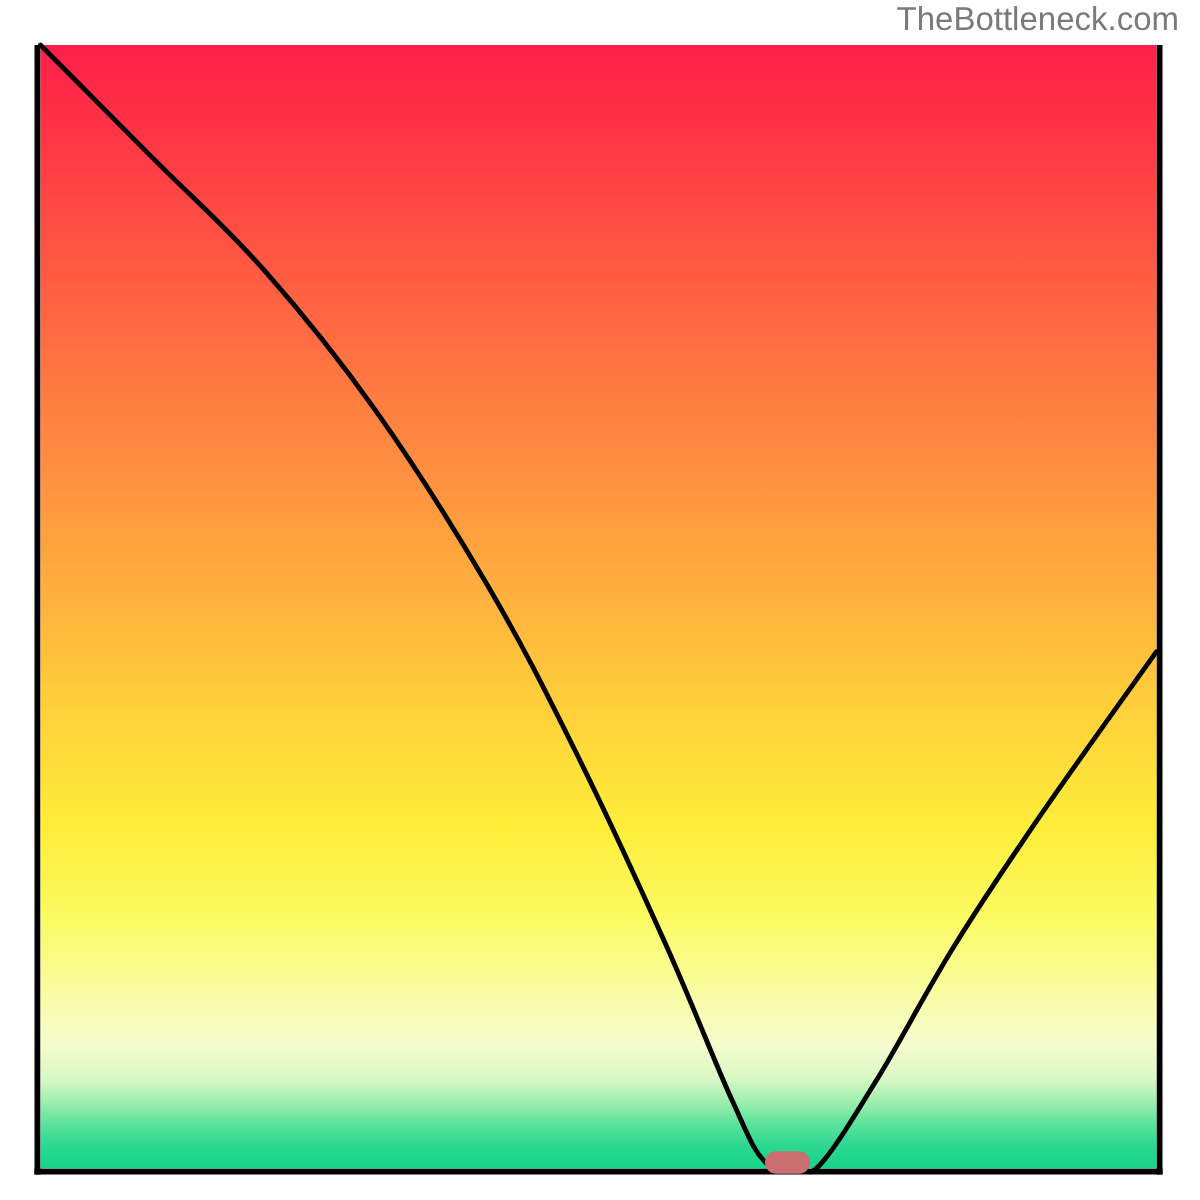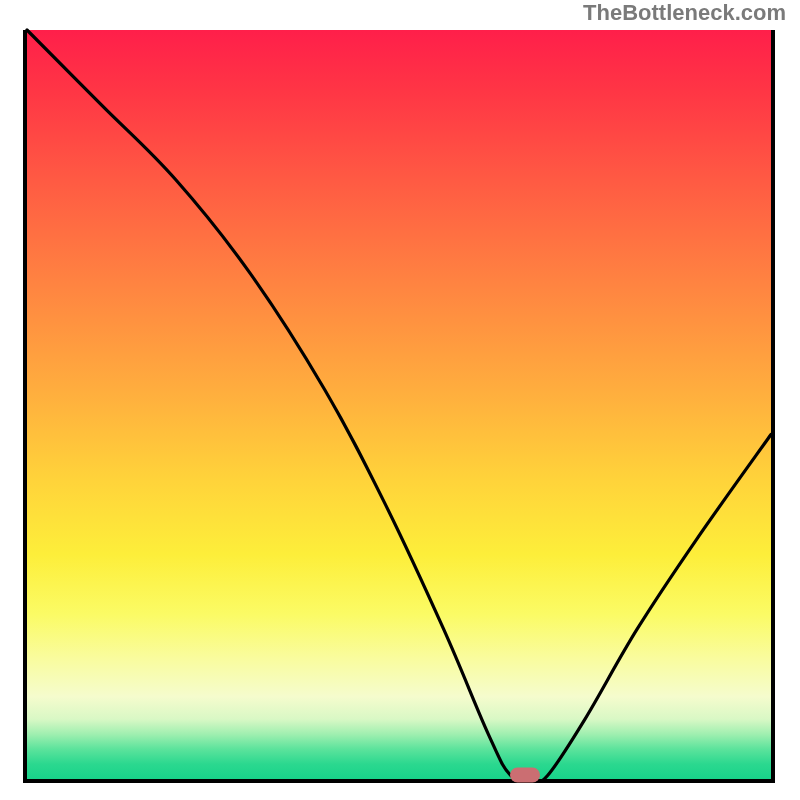--- a/index.html
+++ b/index.html
@@ -9,21 +9,21 @@
     background: #fff;
     position: relative;
     font-family: Arial, sans-serif;
   }
   .watermark {
     position: absolute;
     top: 0;
     right: 14px;
     font-size: 22px;
     color: #7a7a7a;
-    font-weight: 700;
+    font-weight: 400;
     letter-spacing: 0px;
   }
   .chart-area {
     position: absolute;
     left: 23px;
     top: 30px;
     width: 752px;
     height: 753px;
     border-left: 4px solid #000;
     border-right: 4px solid #000;

